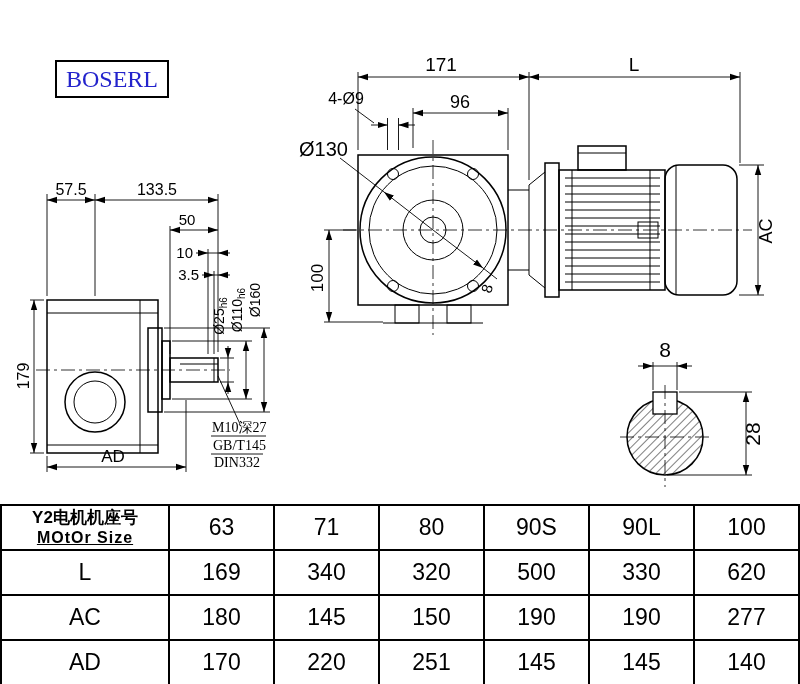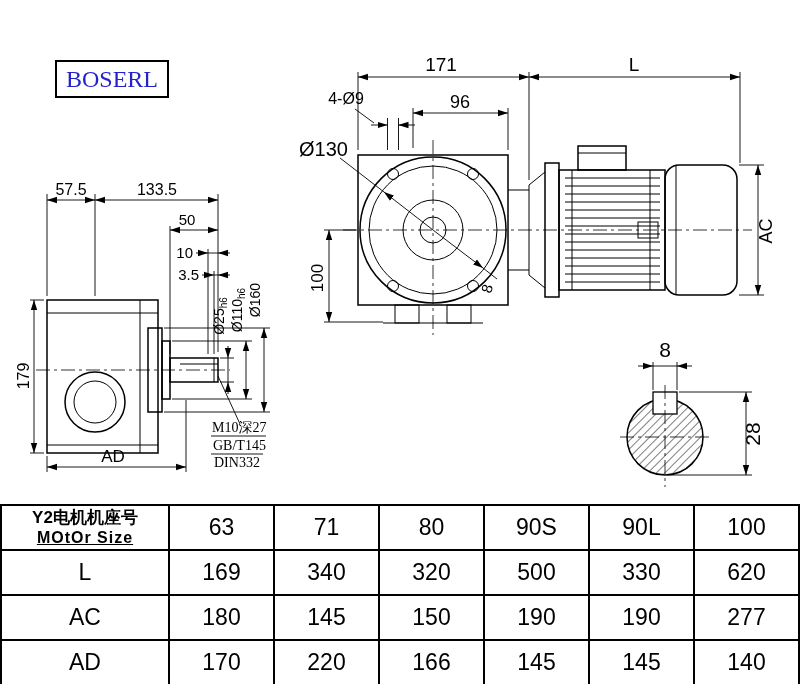--- a/index.html
+++ b/index.html
@@ -249,21 +249,21 @@
         <td>145</td>
         <td>150</td>
         <td>190</td>
         <td>190</td>
         <td>277</td>
       </tr>
       <tr>
         <td>AD</td>
         <td>170</td>
         <td>220</td>
-        <td>166</td>
+        <td>251</td>
         <td>145</td>
         <td>145</td>
         <td>140</td>
       </tr>
     </tbody>
   </table>
 
 </div>
 
 </body></html>

